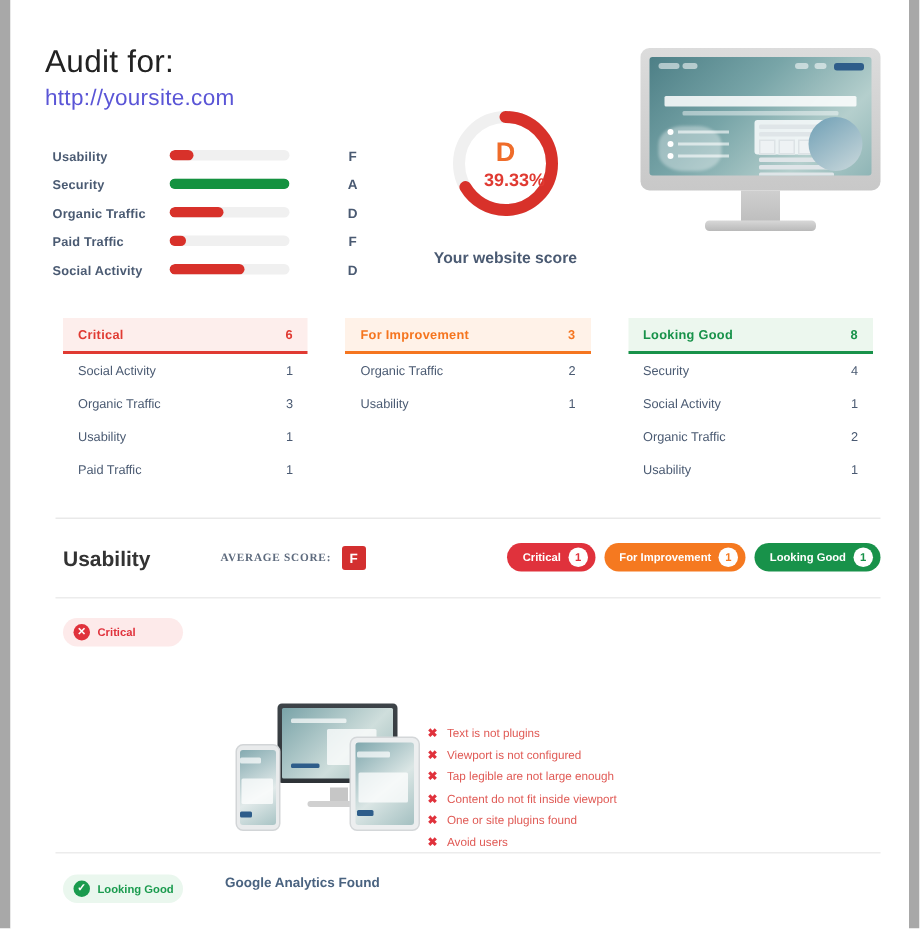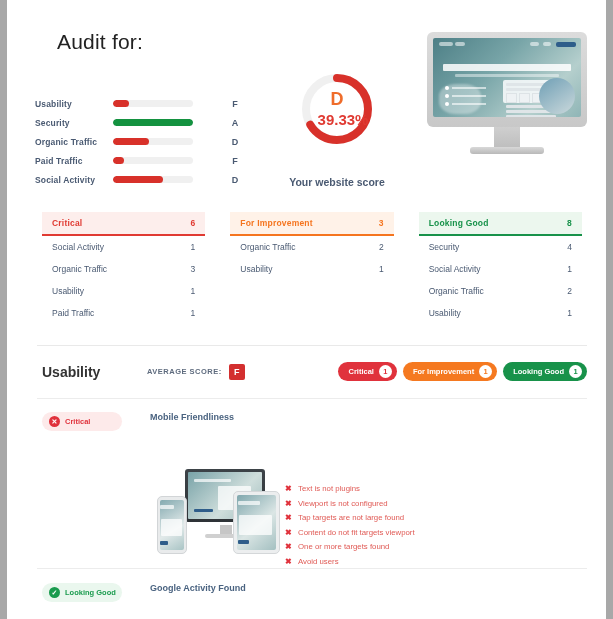--- a/index.html
+++ b/index.html
@@ -11,41 +11,41 @@
     overflow:hidden;
     position:relative;
   }
   .edge-strip { position:absolute; top:0; bottom:0; width:7px; background:#a8a8a8; }
   .edge-strip.left { left:0; }
   .edge-strip.right { right:0; }
 
   .page { position:absolute; left:7px; top:0; width:599px; height:619px; background:#fff; }
 
   
-  .header { position:absolute; left:23px; top:30px;margin-left:27px; }
+  .header { position:absolute; left:23px; top:30px; }
   .audit-title { font-size:21px; color:#222; font-weight:400; letter-spacing:.2px; }
   .audit-url { font-size:15px; color:#5a55d6; margin-top:3px; letter-spacing:.2px; }
 
   
   .metrics { position:absolute; left:28px; top:96px; width:220px; }
   .metric-row { display:flex; align-items:center; height:15px; margin-bottom:4px; }
   .metric-label { width:78px; font-size:8.5px; font-weight:bold; color:#4a5a72; letter-spacing:.15px; }
   .metric-track { width:80px; height:7px; border-radius:4px; background:#f0f0f0; overflow:hidden; }
   .metric-fill { height:100%; border-radius:4px; }
   .metric-grade { width:40px; text-align:center; font-size:9px; font-weight:bold; color:#4a5a72; margin-left:22px; }
 
   
   .score-wrap { position:absolute; left:270px; top:70px; width:120px; text-align:center; }
   .donut { position:relative; width:78px; height:78px; margin:0 auto; }
   .donut svg { display:block; }
   .donut-center { position:absolute; inset:0; display:flex; flex-direction:column;
                   align-items:center; justify-content:center; }
   .donut-grade { font-size:18px; font-weight:bold; color:#ef6c2a; line-height:1; }
-  .donut-pct { font-size:15px; font-weight:bold; color:#e03a32; margin-top:3px;margin-left:12px; }
-  .score-caption { margin-top:28px; font-size:10.5px; font-weight:bold; color:#4a5a72; }
+  .donut-pct { font-size:12px; font-weight:bold; color:#e03a32; margin-top:3px;margin-left:12px; }
+  .score-caption { margin-top:18px; font-size:10.5px; font-weight:bold; color:#4a5a72; }
 
   
   .monitor { position:absolute; left:415px; top:32px; width:170px; height:135px; }
   .mon-bezel { position:absolute; left:5px; top:0; width:160px; height:95px;
                background:linear-gradient(#dcdcdc,#c8c8c8); border-radius:6px; padding:6px 6px 10px 6px; }
   .mon-screen { width:100%; height:100%; border-radius:2px; overflow:hidden; position:relative;
                 background:linear-gradient(135deg,#4d7f86 0%,#78a5a8 40%,#b5cfcd 75%,#8fb5b6 100%); }
   .mon-screen .pill { position:absolute; height:4px; border-radius:2px; background:rgba(255,255,255,.55); }
   .mon-screen .btn-blue { position:absolute; height:5px; border-radius:2px; background:#2e5d8a; }
   .mon-headline { position:absolute; top:26px; left:10px; right:10px; height:7px;
@@ -86,21 +86,21 @@
   .col-improve .sum-rule { background:#f5751f; }
   .col-good .sum-head { background:#ecf7ee; color:#18924a; }
   .col-good .sum-rule { background:#18924a; }
 
   
   .divider { position:absolute; left:30px; top:345px; width:550px; height:1px; background:#e9e9e9; }
 
   
   .sec-head { position:absolute; left:35px; top:362px; width:545px; display:flex; align-items:center; }
   .sec-title { font-size:14px; font-weight:bold; color:#333; width:105px; }
-  .avg-label { font-size:7.5px; font-weight:bold; color:#5e6b7e; letter-spacing:.5px; margin-right:7px; }
+  .avg-label { font-size:7.5px; font-weight:bold; color:#5e6b7e; letter-spacing:.5px; margin-right:7px;font-family:Liberation Serif, serif; }
   .avg-badge { width:16px; height:16px; background:#d32f2f; color:#fff; font-size:9px; font-weight:bold;
                display:flex; align-items:center; justify-content:center; border-radius:2px; }
   .pill-group { margin-left:auto; display:flex; gap:6px; }
   .pill-stat { display:flex; align-items:center; gap:5px; border-radius:11px;
                padding:3px 5px 3px 10px; font-size:7.5px; font-weight:bold; color:#fff; }
   .pill-stat .cnt { background:#fff; border-radius:50%; width:13px; height:13px; font-size:7.5px;
                     display:flex; align-items:center; justify-content:center; }
   .pill-critical { background:#e0323c; } .pill-critical .cnt { color:#e0323c; }
   .pill-improve  { background:#f57920; } .pill-improve .cnt { color:#f57920; }
   .pill-good     { background:#18924a; } .pill-good .cnt { color:#18924a; }
@@ -162,20 +162,21 @@
 </head>
 <body>
 
 <div class="edge-strip left"></div>
 <div class="edge-strip right"></div>
 
 <div class="page">
 
   <div class="header">
     <div class="audit-title">Audit for:</div>
+    <div class="audit-url">http://yoursite.com</div>
   </div>
 
   <div class="metrics">
       <div class="metric-row">
         <div class="metric-label">Usability</div>
         <div class="metric-track">
           <div class="metric-fill" style="width:20%;background:#d8312a;"></div>
         </div>
         <div class="metric-grade">F</div>
       </div>
@@ -355,21 +356,20 @@
       </div>
   </div>
 
   <div class="divider2"></div>
 
   <div class="finding f-mobile">
     <div class="status-badge sb-critical">
       <span class="ic">✕</span>
       <span>Critical</span>
     </div>
-    <div class="f-name">Mobile Friendliness</div>
   </div>
 
   <div class="devices">
     <div class="dev-mon">
       <div class="scr">
           <div class="mini-bar"></div>
           <div class="mini-form"></div>
           <div class="mini-btn"></div>
         </div>
     </div>
@@ -397,39 +397,39 @@
       <div class="issue">
         <span class="x">✖</span>
         <span class="t">Text is not plugins</span>
       </div>
       <div class="issue">
         <span class="x">✖</span>
         <span class="t">Viewport is not configured</span>
       </div>
       <div class="issue">
         <span class="x">✖</span>
-        <span class="t">Tap targets are not large found</span>
-      </div>
-      <div class="issue">
-        <span class="x">✖</span>
-        <span class="t">Content do not fit targets viewport</span>
-      </div>
-      <div class="issue">
-        <span class="x">✖</span>
-        <span class="t">One or more targets found</span>
+        <span class="t">Tap legible are not large enough</span>
+      </div>
+      <div class="issue">
+        <span class="x">✖</span>
+        <span class="t">Content do not fit inside viewport</span>
+      </div>
+      <div class="issue">
+        <span class="x">✖</span>
+        <span class="t">One or site plugins found</span>
       </div>
       <div class="issue">
         <span class="x">✖</span>
         <span class="t">Avoid users</span>
       </div>
     </div>
 
   <div class="divider3"></div>
 
   <div class="finding f-ga">
     <div class="status-badge sb-good">
       <span class="ic">✓</span>
       <span>Looking Good</span>
     </div>
-    <div class="f-name">Google Activity Found</div>
+    <div class="f-name">Google Analytics Found</div>
   </div>
 
 </div>
 
 </body></html>

